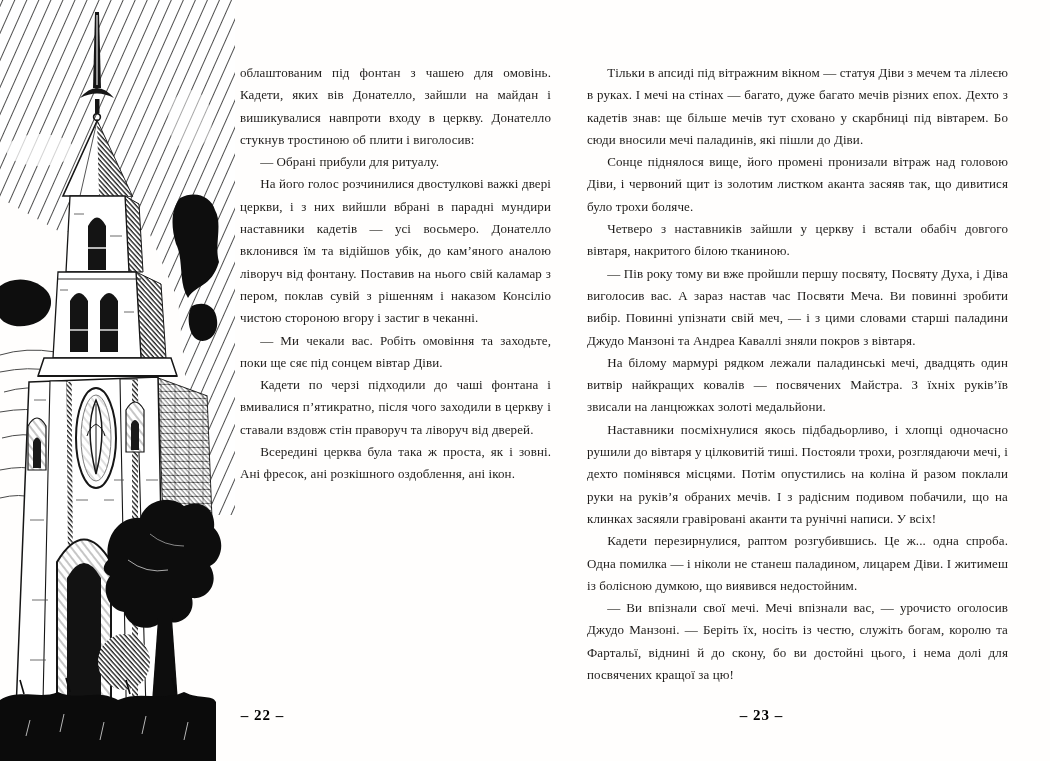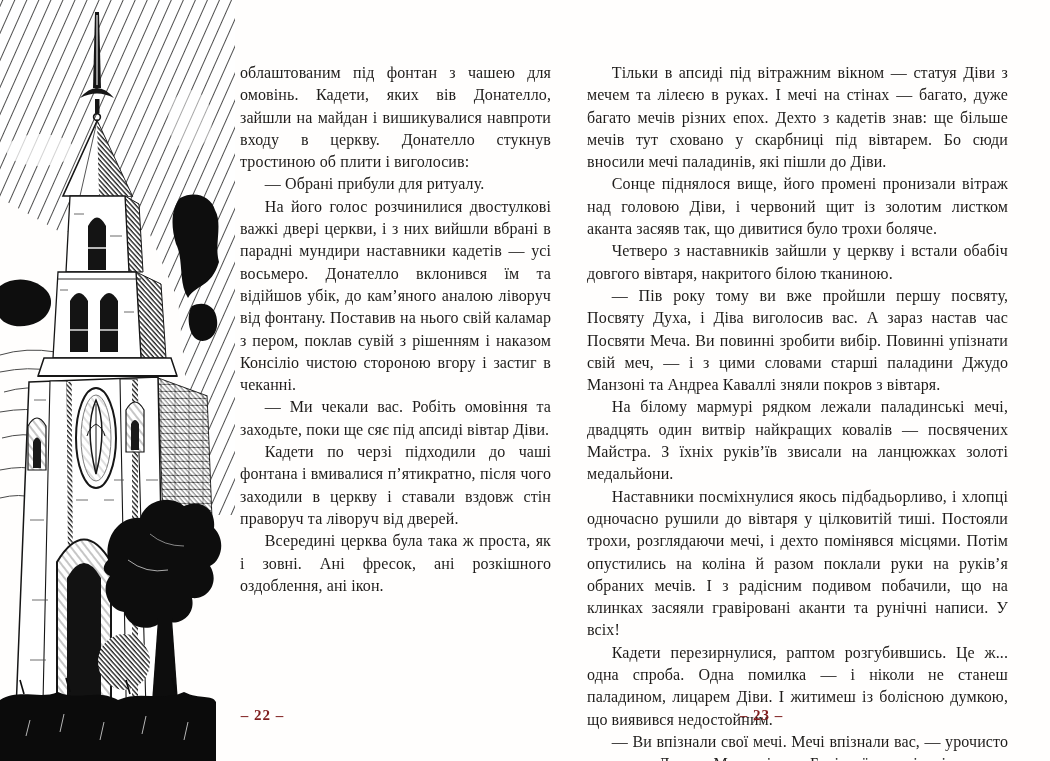--- a/index.html
+++ b/index.html
@@ -14,34 +14,34 @@
     width: 1050px; height: 761px;
     background: #fffefd;
   }
   .illustration {
     position: absolute; left: 0; top: 0;
     width: 235px; height: 761px;
   }
   .text-col {
     position: absolute;
     text-align: justify;
-    font-size: 16px;
+    font-size: 13px;
     line-height: 22.3px;
     color: #1e1c1a;
     letter-spacing: 0.1px;
   }
   .left-col  { left: 240px; top: 62px; width: 311px; }
   .right-col { left: 587px; top: 62px; width: 421px; }
   .text-col p { margin: 0; padding: 0; }
   .text-col p.indent { text-indent: 1.55em; }
   .pagenum {
     position: absolute; top: 707px;
     font-size: 15px; font-weight: bold;
     letter-spacing: 1px;
-    color: #7f1d1d;
+    color: #000000;
     text-align: center;
     pointer-events: none;
   }
   .pagenum.pn-left  { left: 0px;   width: 525px; }
   .pagenum.pn-right { left: 499px; width: 525px; }
 </style>
 </head>
 <body>
 
 <div class="spread">
@@ -195,21 +195,21 @@
         <line x1="146" y1="716" x2="142" y2="734"></line>
         <line x1="188" y1="722" x2="184" y2="740"></line>
       </g>
     </g>
   </svg>
 
   <div class="text-col left-col">
       <p>облаштованим під фонтан з чашею для омовінь. Кадети, яких вів Донателло, зайшли на майдан і вишикувалися навпроти входу в церкву. Донателло стукнув тростиною об плити і виголосив:</p>
       <p class="indent">— Обрані прибули для ритуалу.</p>
       <p class="indent">На його голос розчинилися двостулкові важкі двері церкви, і з них вийшли вбрані в парадні мундири наставники кадетів — усі восьмеро. Донателло вклонився їм та відійшов убік, до кам’яного аналою ліворуч від фонтану. Поставив на нього свій каламар з пером, поклав сувій з рішенням і наказом Консіліо чистою стороною вгору і застиг в чеканні.</p>
-      <p class="indent">— Ми чекали вас. Робіть омовіння та заходьте, поки ще сяє під апсиді вівтар Діви.</p>
+      <p class="indent">— Ми чекали вас. Робіть омовіння та заходьте, поки ще сяє під сонцем вівтар Діви.</p>
       <p class="indent">Кадети по черзі підходили до чаші фонтана і вмивалися п’ятикратно, після чого заходили в церкву і ставали вздовж стін праворуч та ліворуч від дверей.</p>
       <p class="indent">Всередині церква була така ж проста, як і зовні. Ані фресок, ані розкішного оздоблення, ані ікон.</p>
     </div>
 
   <div class="text-col right-col">
       <p class="indent">Тільки в апсиді під вітражним вікном — статуя Діви з мечем та лілеєю в руках. І мечі на стінах — багато, дуже багато мечів різних епох. Дехто з кадетів знав: ще більше мечів тут сховано у скарбниці під вівтарем. Бо сюди вносили мечі паладинів, які пішли до Діви.</p>
       <p class="indent">Сонце піднялося вище, його промені пронизали вітраж над головою Діви, і червоний щит із золотим листком аканта засяяв так, що дивитися було трохи боляче.</p>
       <p class="indent">Четверо з наставників зайшли у церкву і встали обабіч довгого вівтаря, накритого білою тканиною.</p>
       <p class="indent">— Пів року тому ви вже пройшли першу посвяту, Посвяту Духа, і Діва виголосив вас. А зараз настав час Посвяти Меча. Ви повинні зробити вибір. Повинні упізнати свій меч, — і з цими словами старші паладини Джудо Манзоні та Андреа Каваллі зняли покров з вівтаря.</p>
       <p class="indent">На білому мармурі рядком лежали паладинські мечі, двадцять один витвір найкращих ковалів — посвячених Майстра. З їхніх руків’їв звисали на ланцюжках золоті медальйони.</p>

